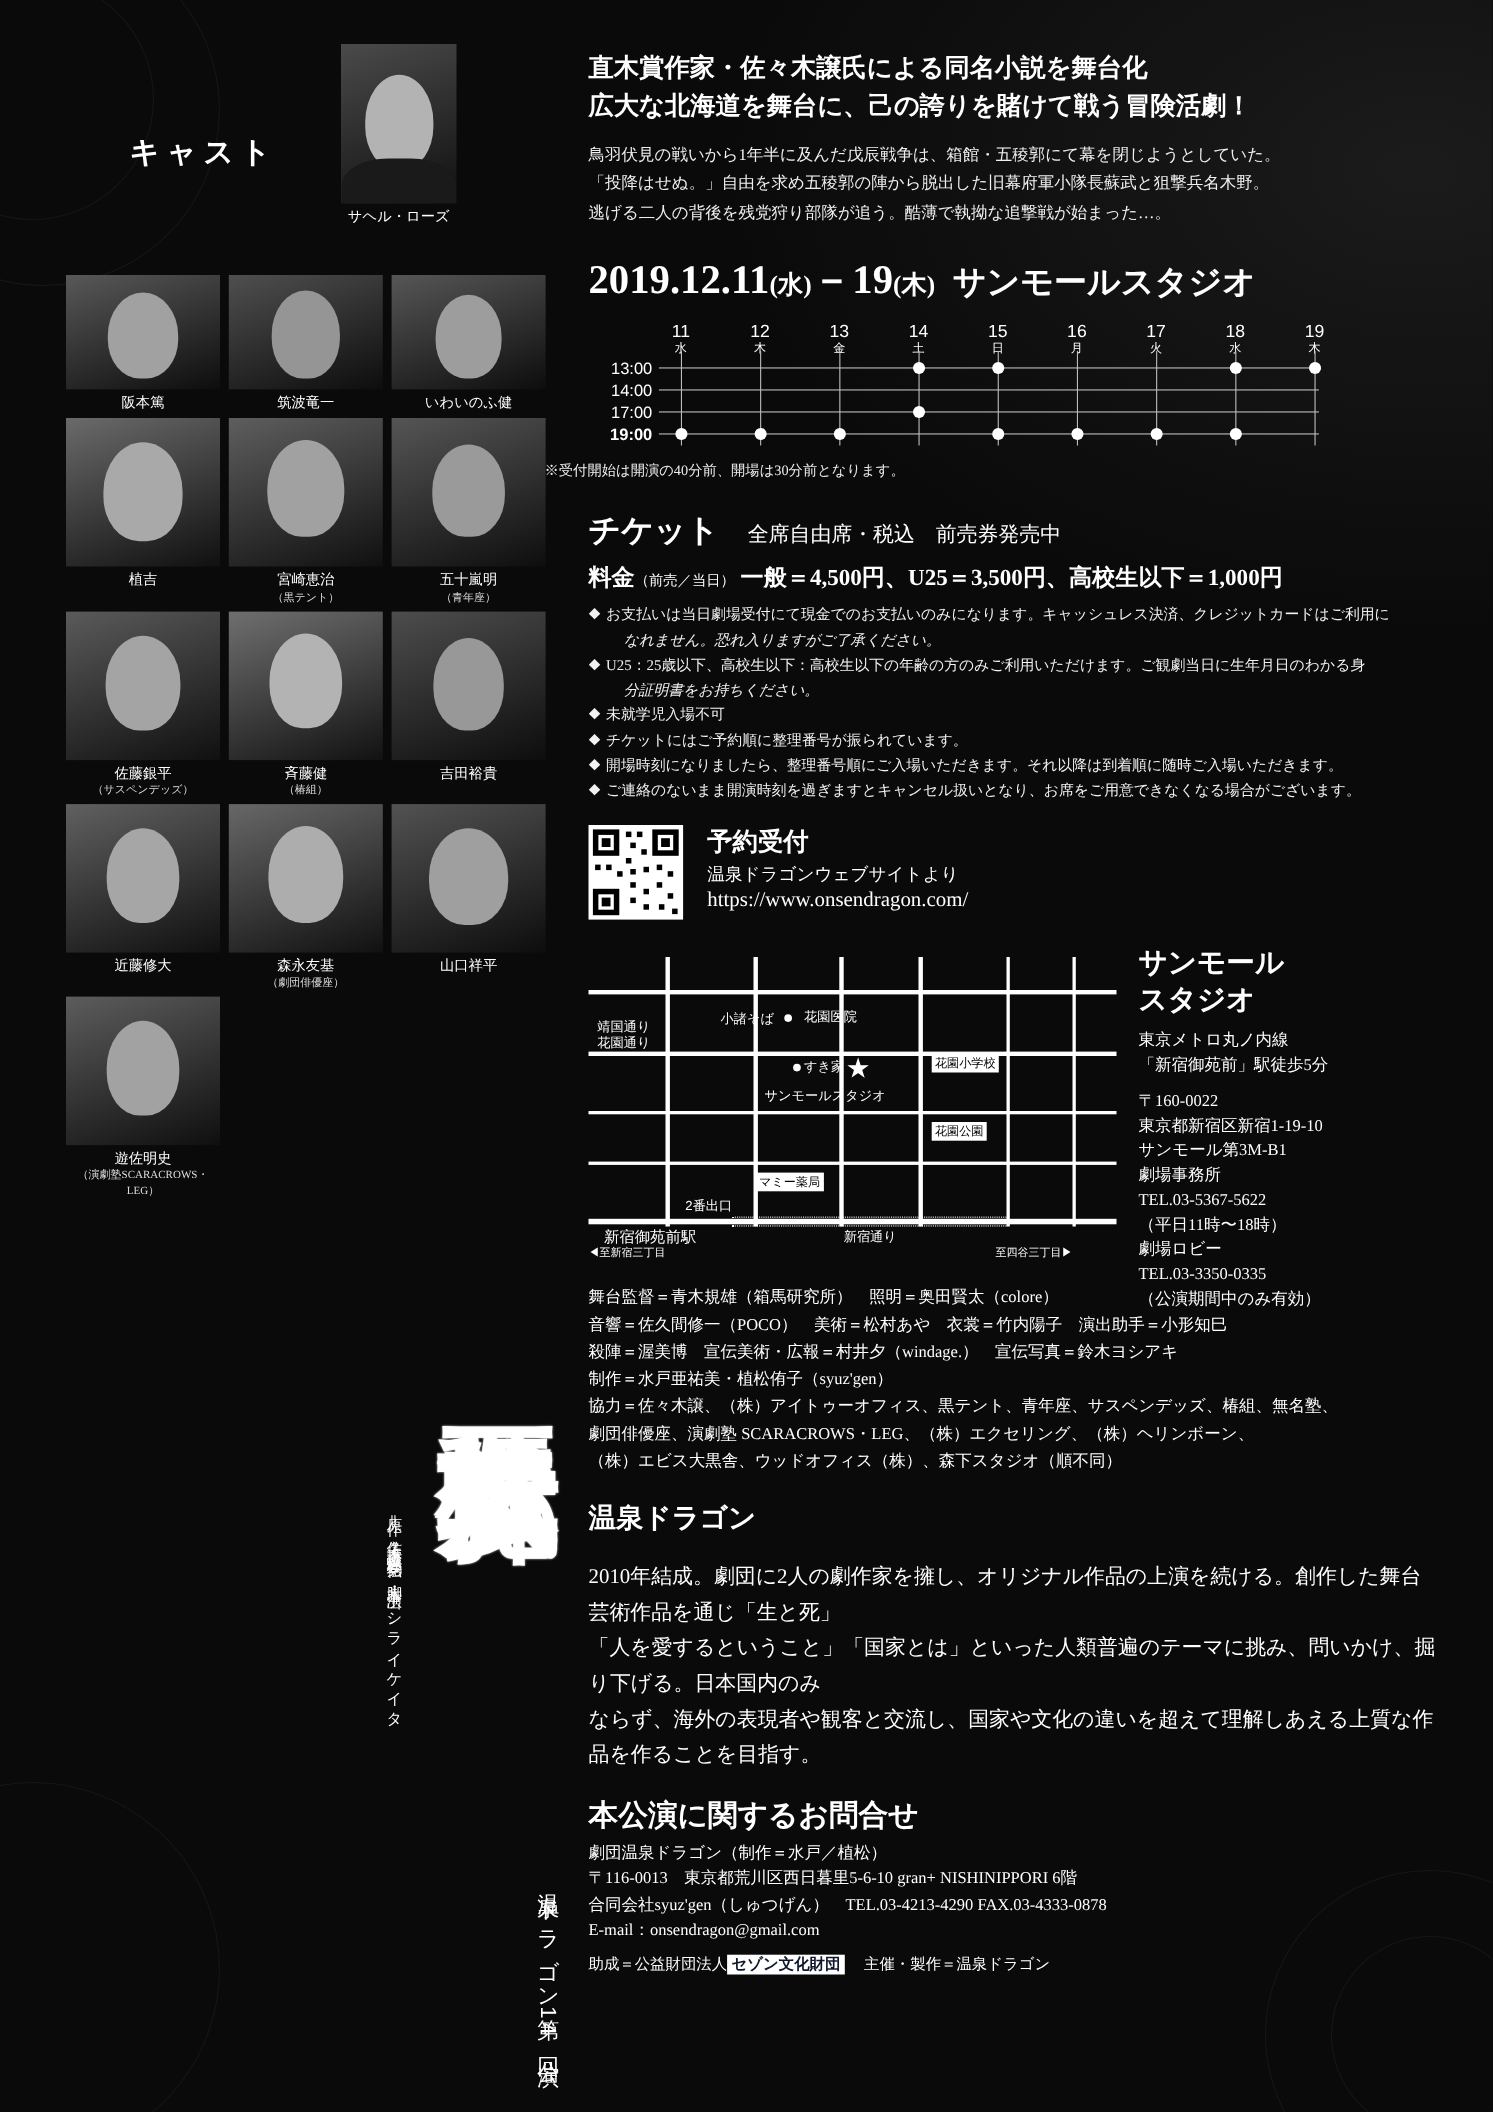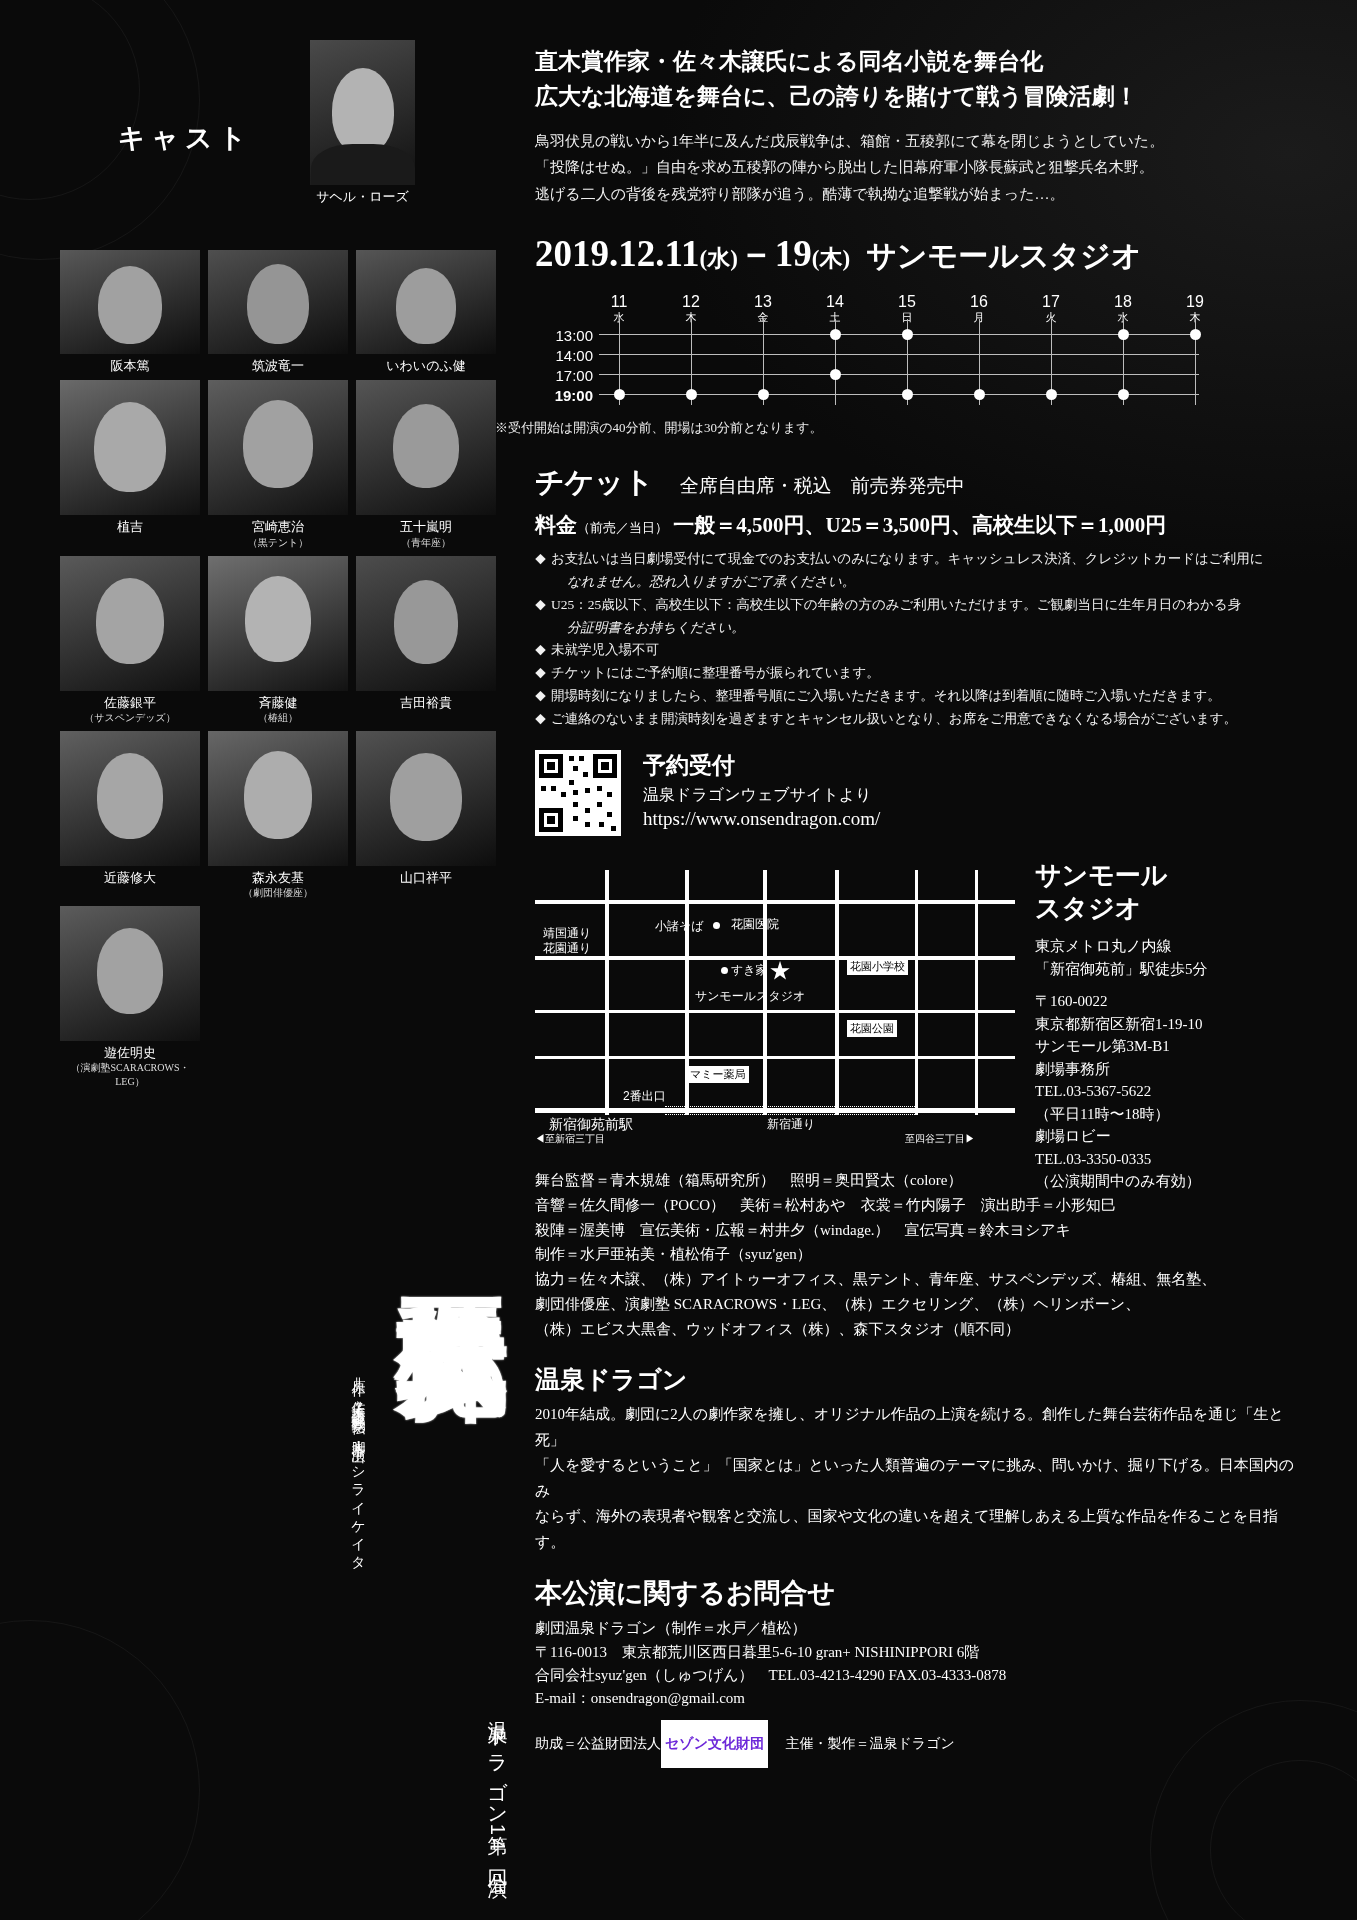--- a/index.html
+++ b/index.html
@@ -151,26 +151,26 @@
   .star { position:absolute; color:#fff; font-size:22px; line-height:1;}
 
   .addr { position:absolute; left:500px; top:0; width:270px; }
   .addr-ttl { font-size:26px; font-weight:bold; line-height:1.25; }
   .addr-body { font-size:15px; line-height:1.5; margin-top:10px; }
 
   
   .staff { margin-top:18px; font-size:15px; line-height:1.65; }
 
   .about-ttl { font-size:25px; font-weight:bold; margin-top:22px; }
-  .about-body { font-size:15px; line-height:1.7; margin-top:6px; }
+  .about-body { font-size:19px; line-height:1.7; margin-top:22px; }
 
   .contact-ttl { font-size:27px; font-weight:bold; margin-top:20px; }
   .contact-body { font-size:15px; line-height:1.55; margin-top:6px; }
   .contact-foot { font-size:14px; margin-top:10px; }
-  .logo-seson { display:inline-block; background:#fff; color:#6d28d9; padding:15px 4px; font-weight:bold;}
+  .logo-seson { display:inline-block; background:#fff; color:#0f172a; padding:0 4px; font-weight:bold;}
 </style>
 </head>
 <body>
 
 <div class="page">
 
   <div class="swirl" style="left:-120px;top:-60px;width:320px;height:320px;"></div>
   <div class="swirl" style="left:-80px;top:-20px;width:220px;height:220px;"></div>
   <div class="swirl" style="left:1150px;top:1700px;width:300px;height:300px;"></div>
   <div class="swirl" style="left:1210px;top:1760px;width:180px;height:180px;"></div>

